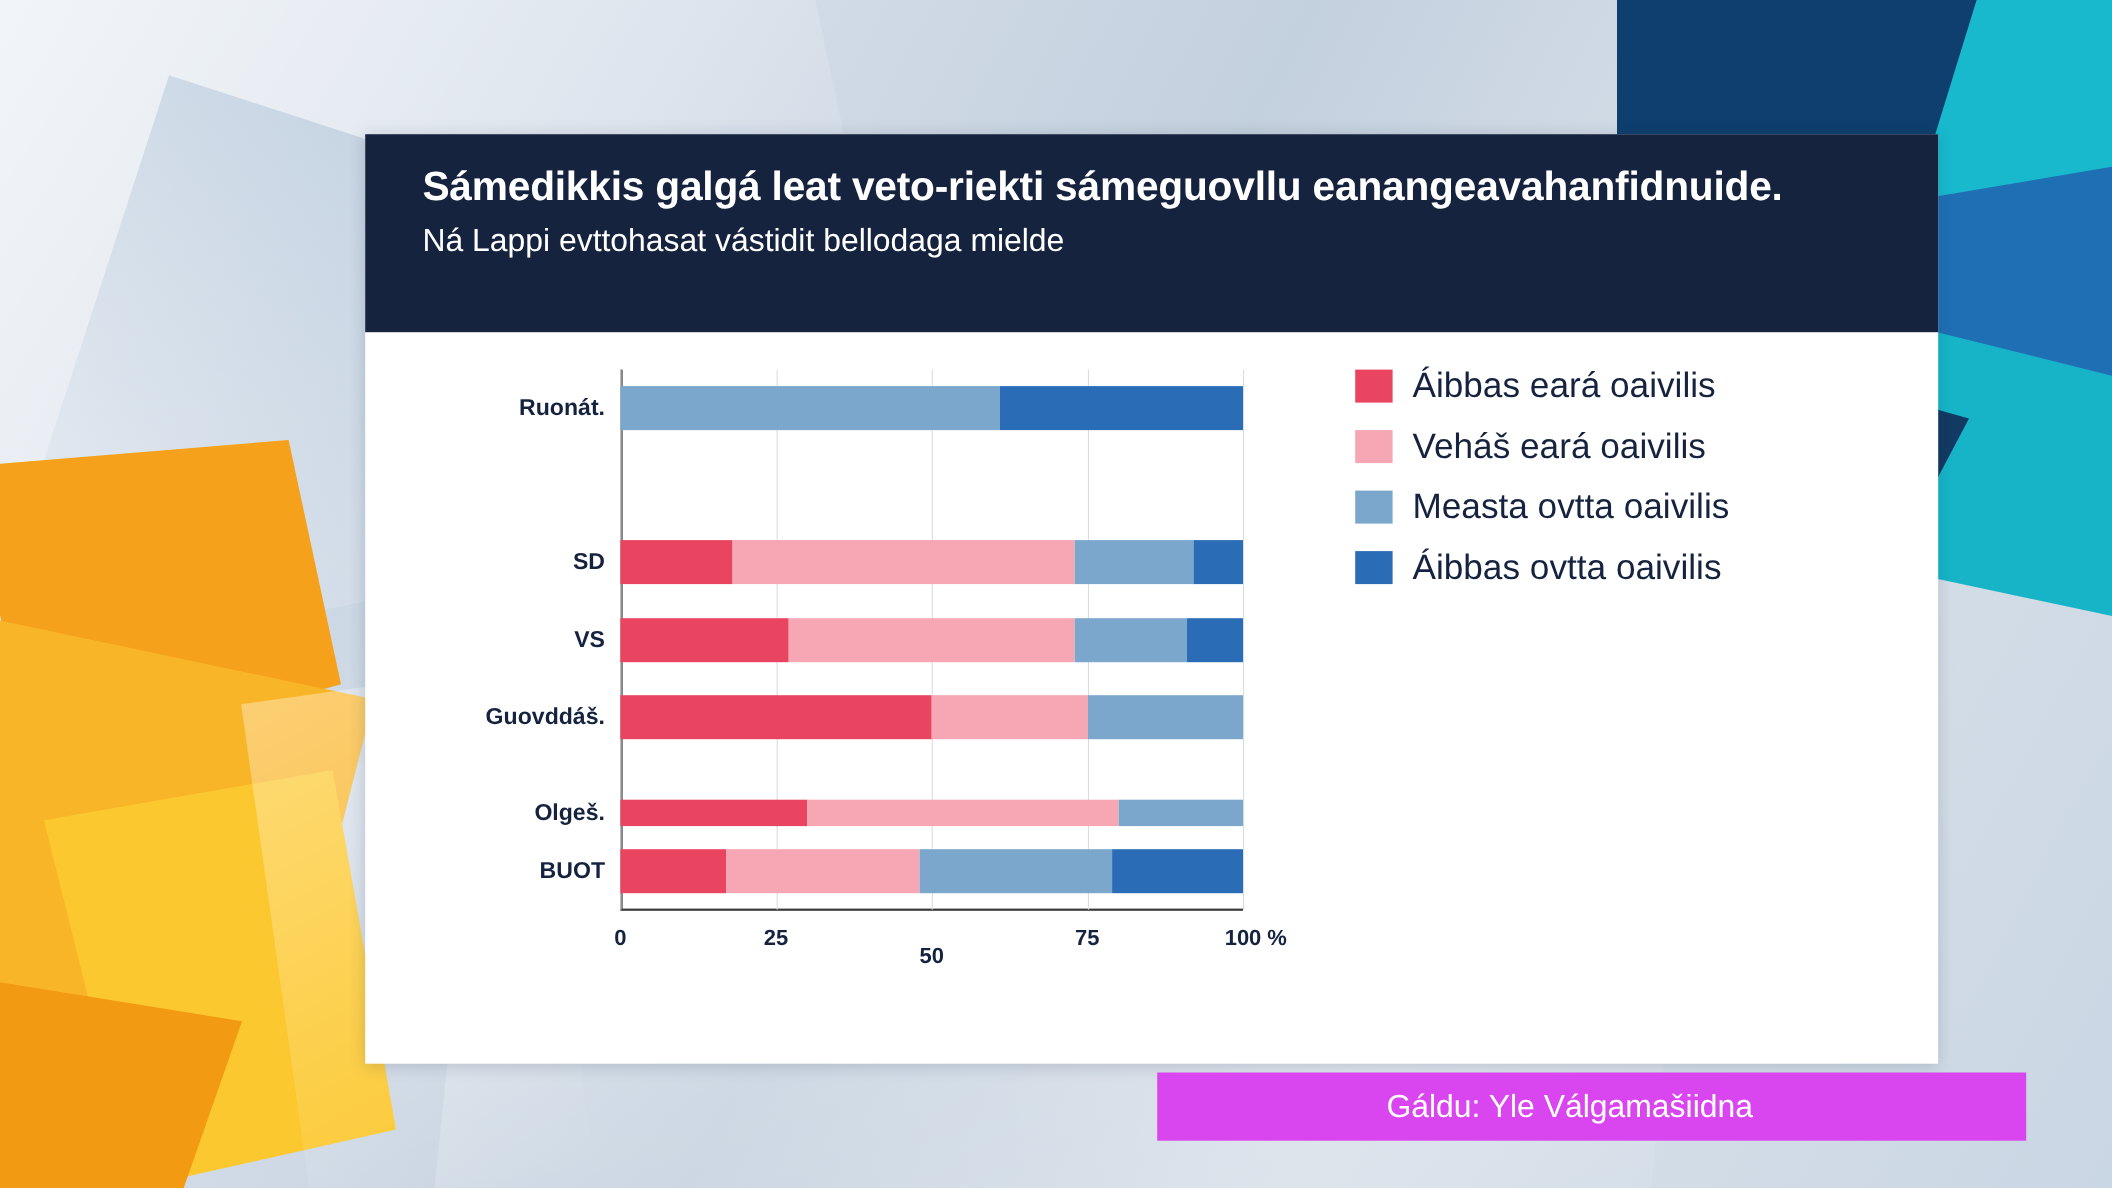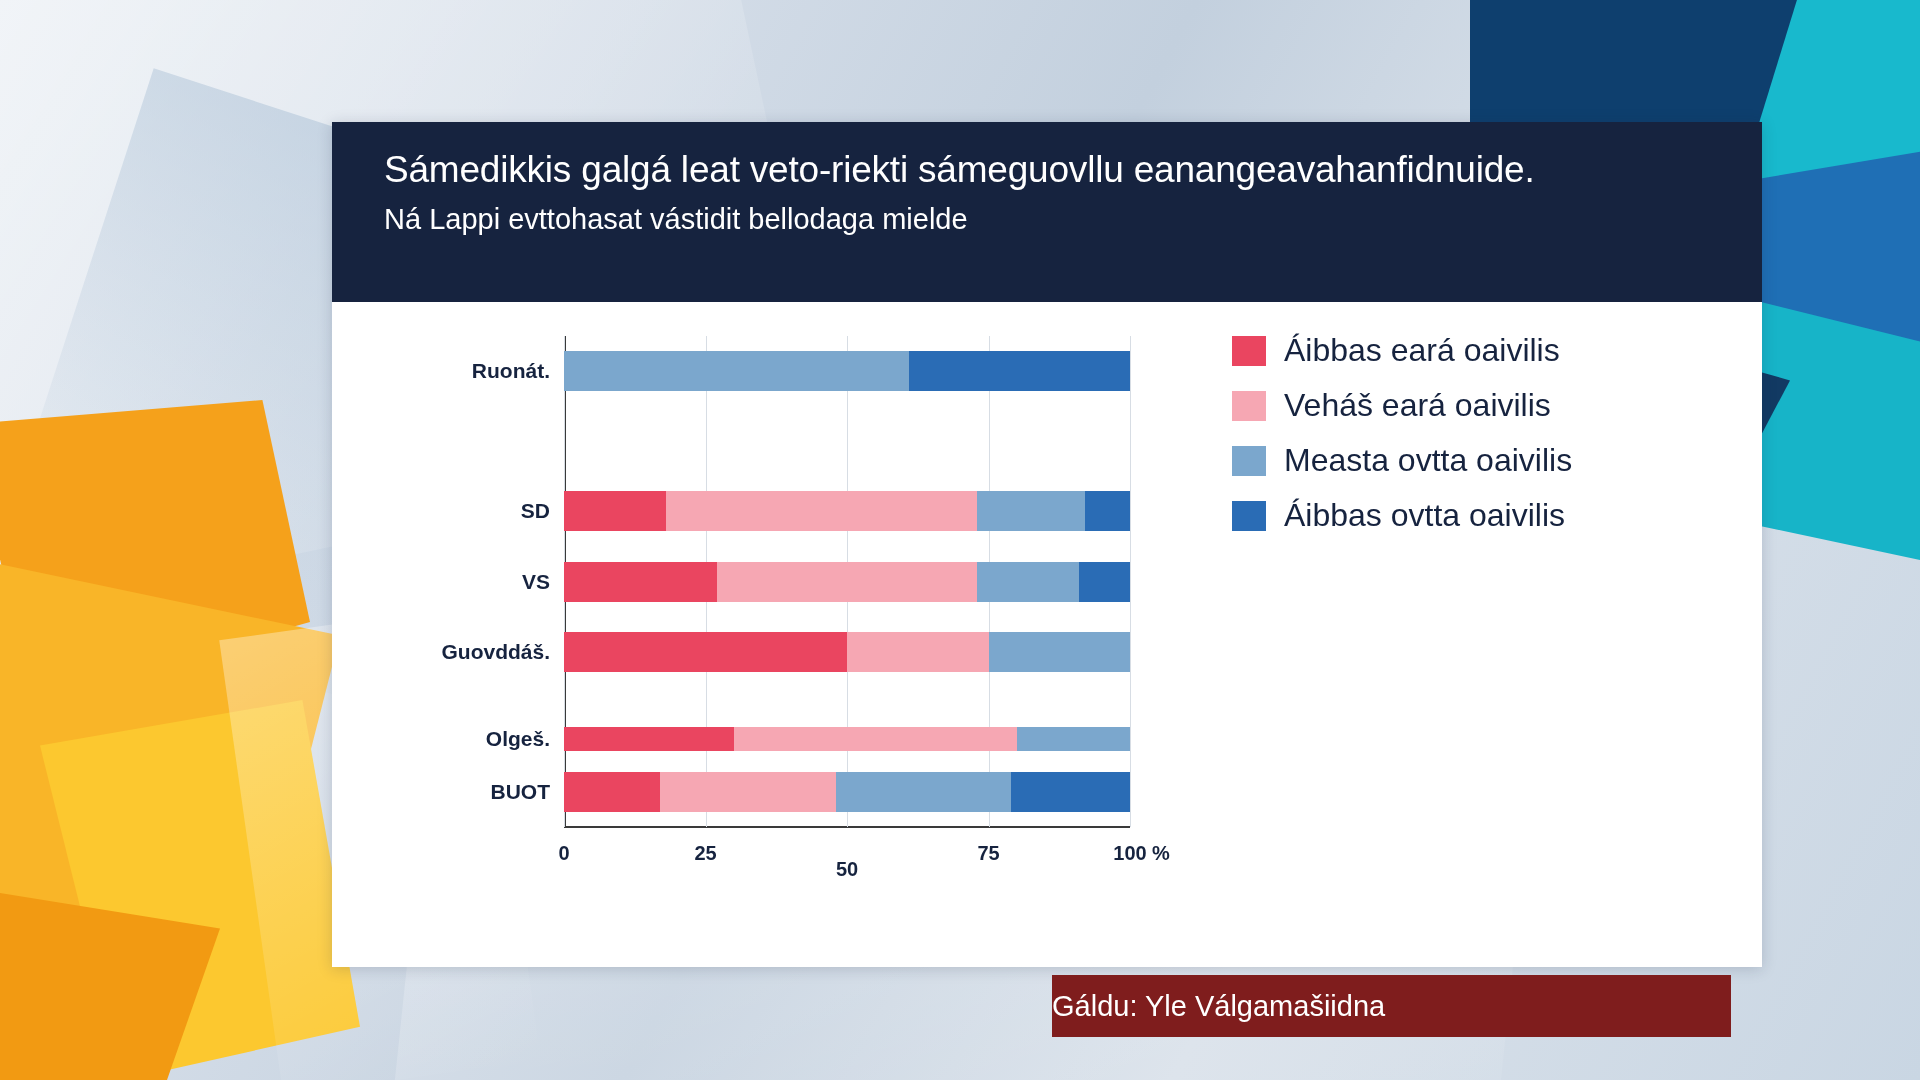--- a/index.html
+++ b/index.html
@@ -110,21 +110,21 @@
 
   #card-header {
     background: #16233f;
     padding: 26px 40px 22px 52px;
     box-sizing: border-box;
     height: 180px;
   }
   .headline {
     color: #ffffff;
     font-size: 37px;
-    font-weight: normal;
+    font-weight: bold;
     line-height: 1.18;
     letter-spacing: -0.2px;
     margin: 0;
   }
   .subhead {
     color: #ffffff;
     font-size: 29px;
     font-weight: normal;
     line-height: 1.2;
     margin: 10px 0 0 0;
@@ -232,26 +232,26 @@
   .legend-label {
     font-size: 32px;
     color: #16233f;
   }
 
   
   #source-bar {
     position: absolute;
     left: 1052px;
     top: 975px;
-    width: 679px;
+    width: 790px;
     height: 62px;
-    background: #7f1d1d;
+    background: #d946ef;
     display: flex;
     align-items: center;
-    justify-content: flex-start;
+    justify-content: center;
     padding-right: 40px;
     box-sizing: border-box;
   }
   .source-text {
     color: #ffffff;
     font-size: 29px;
   }
 </style>
 </head>
 <body>

